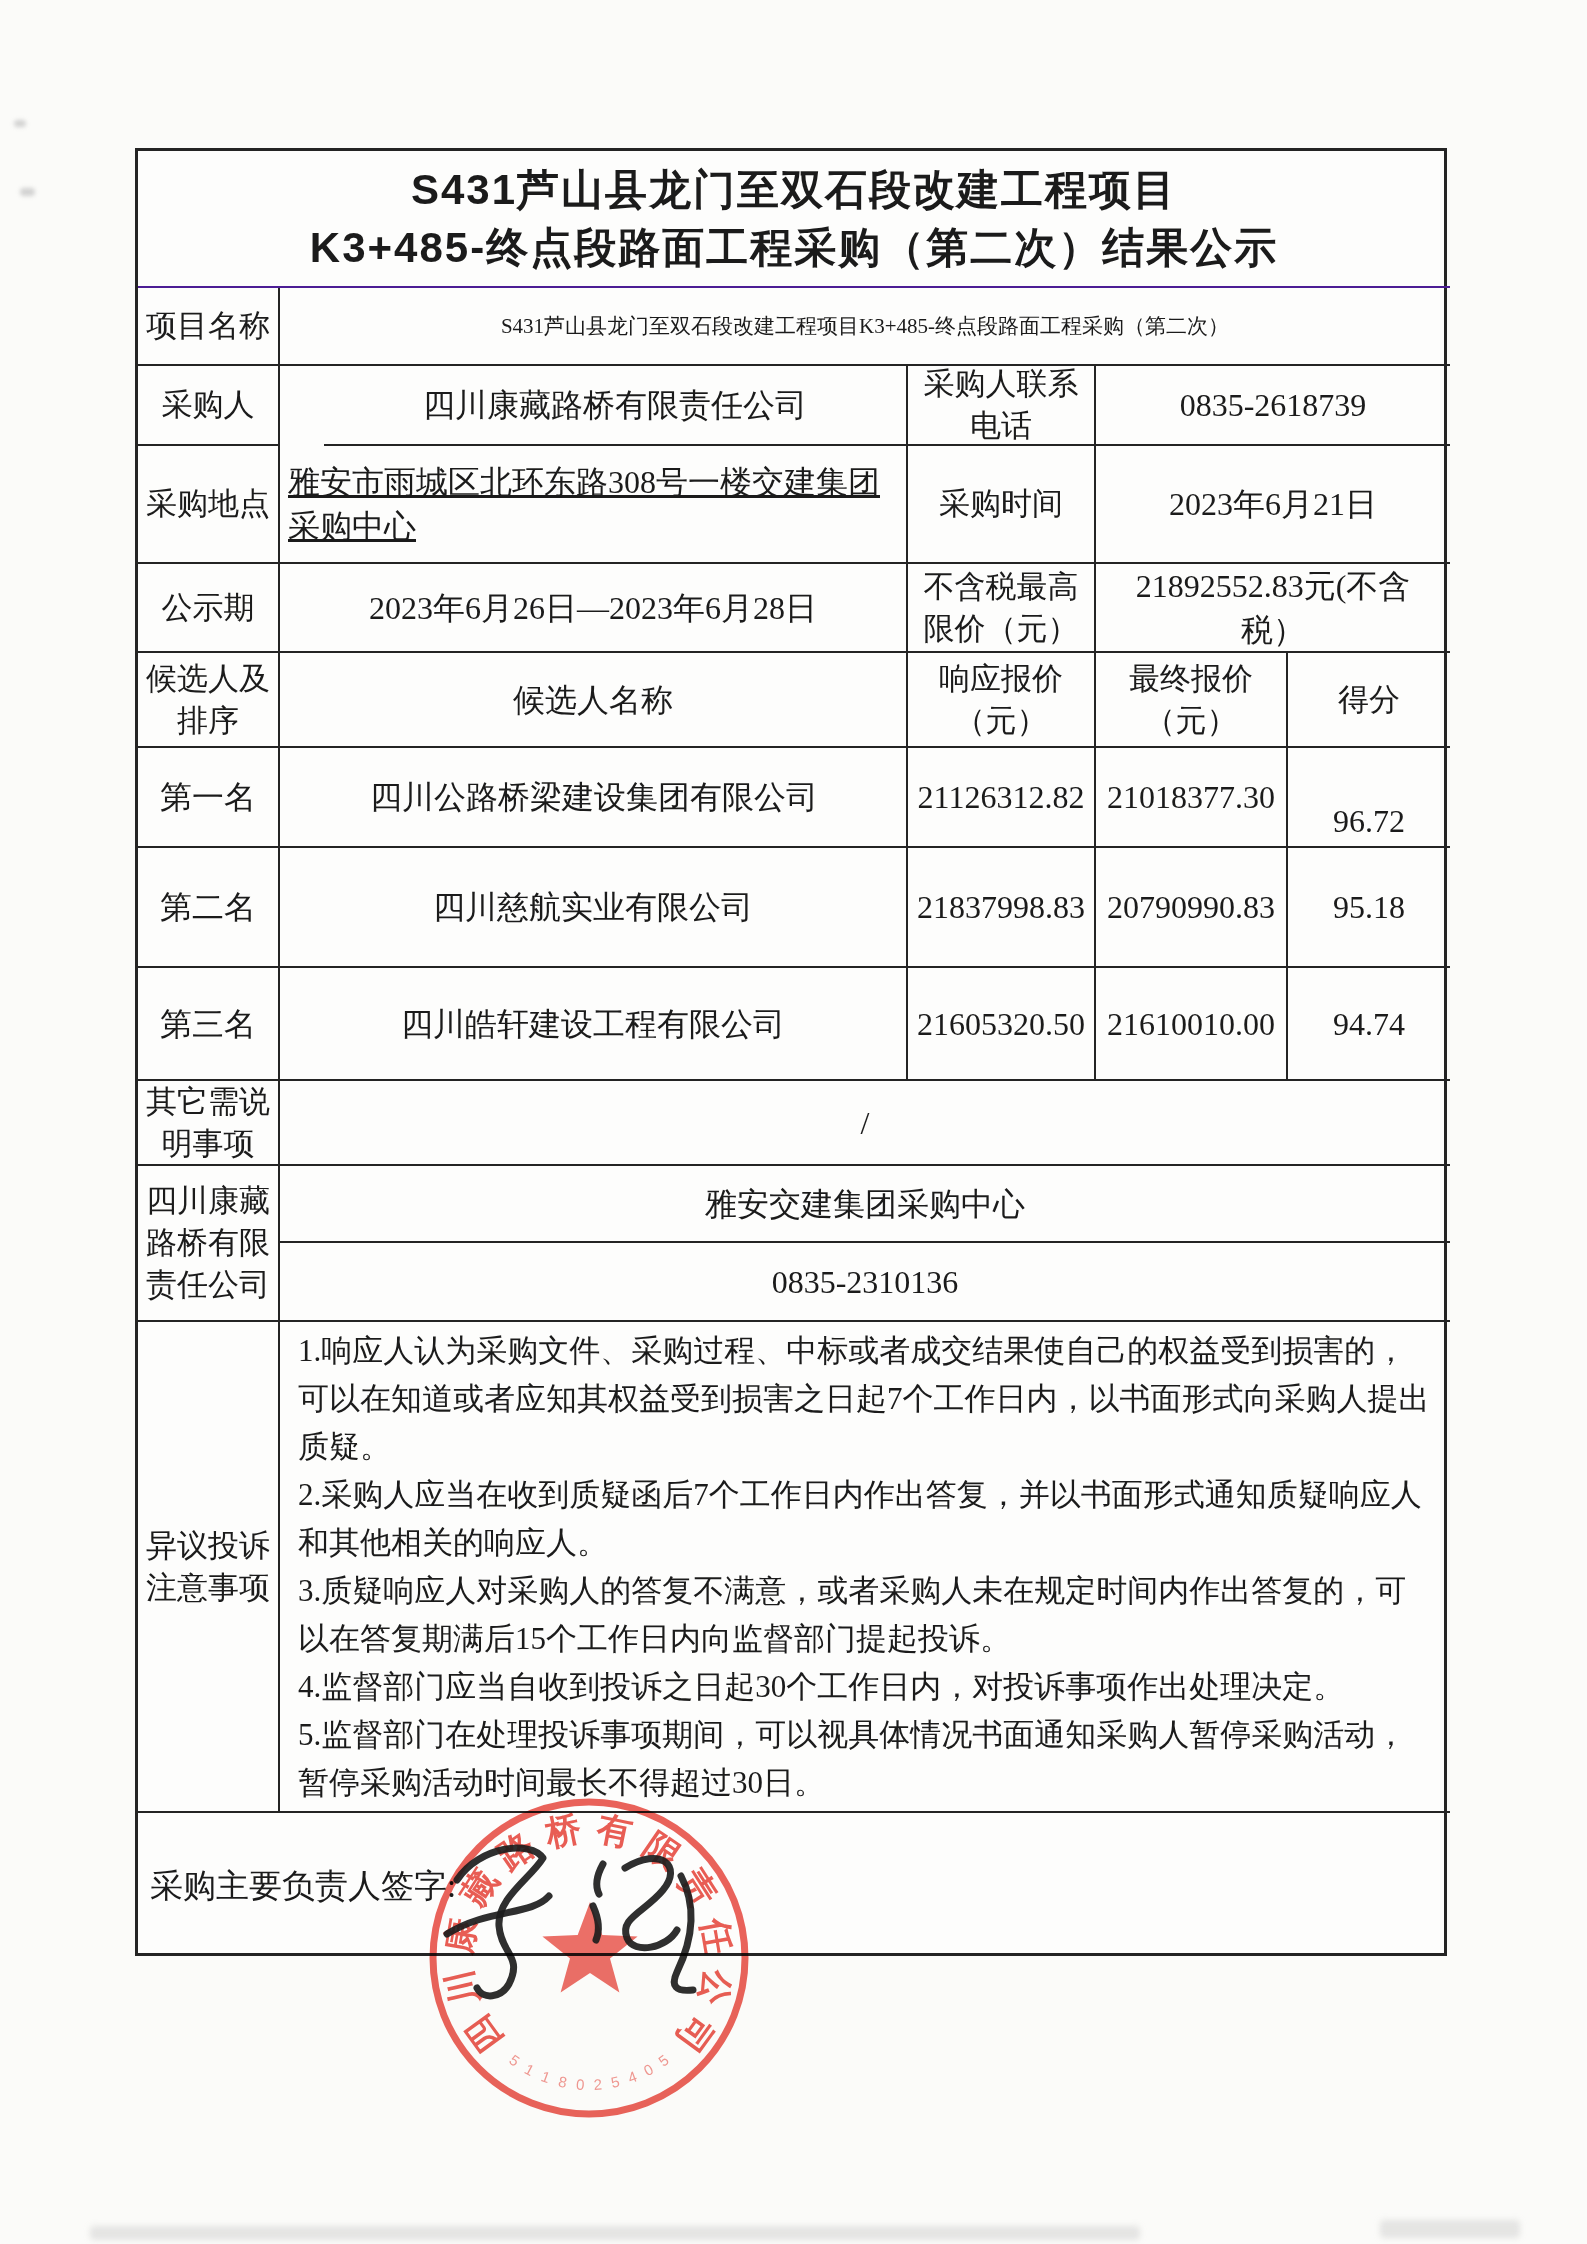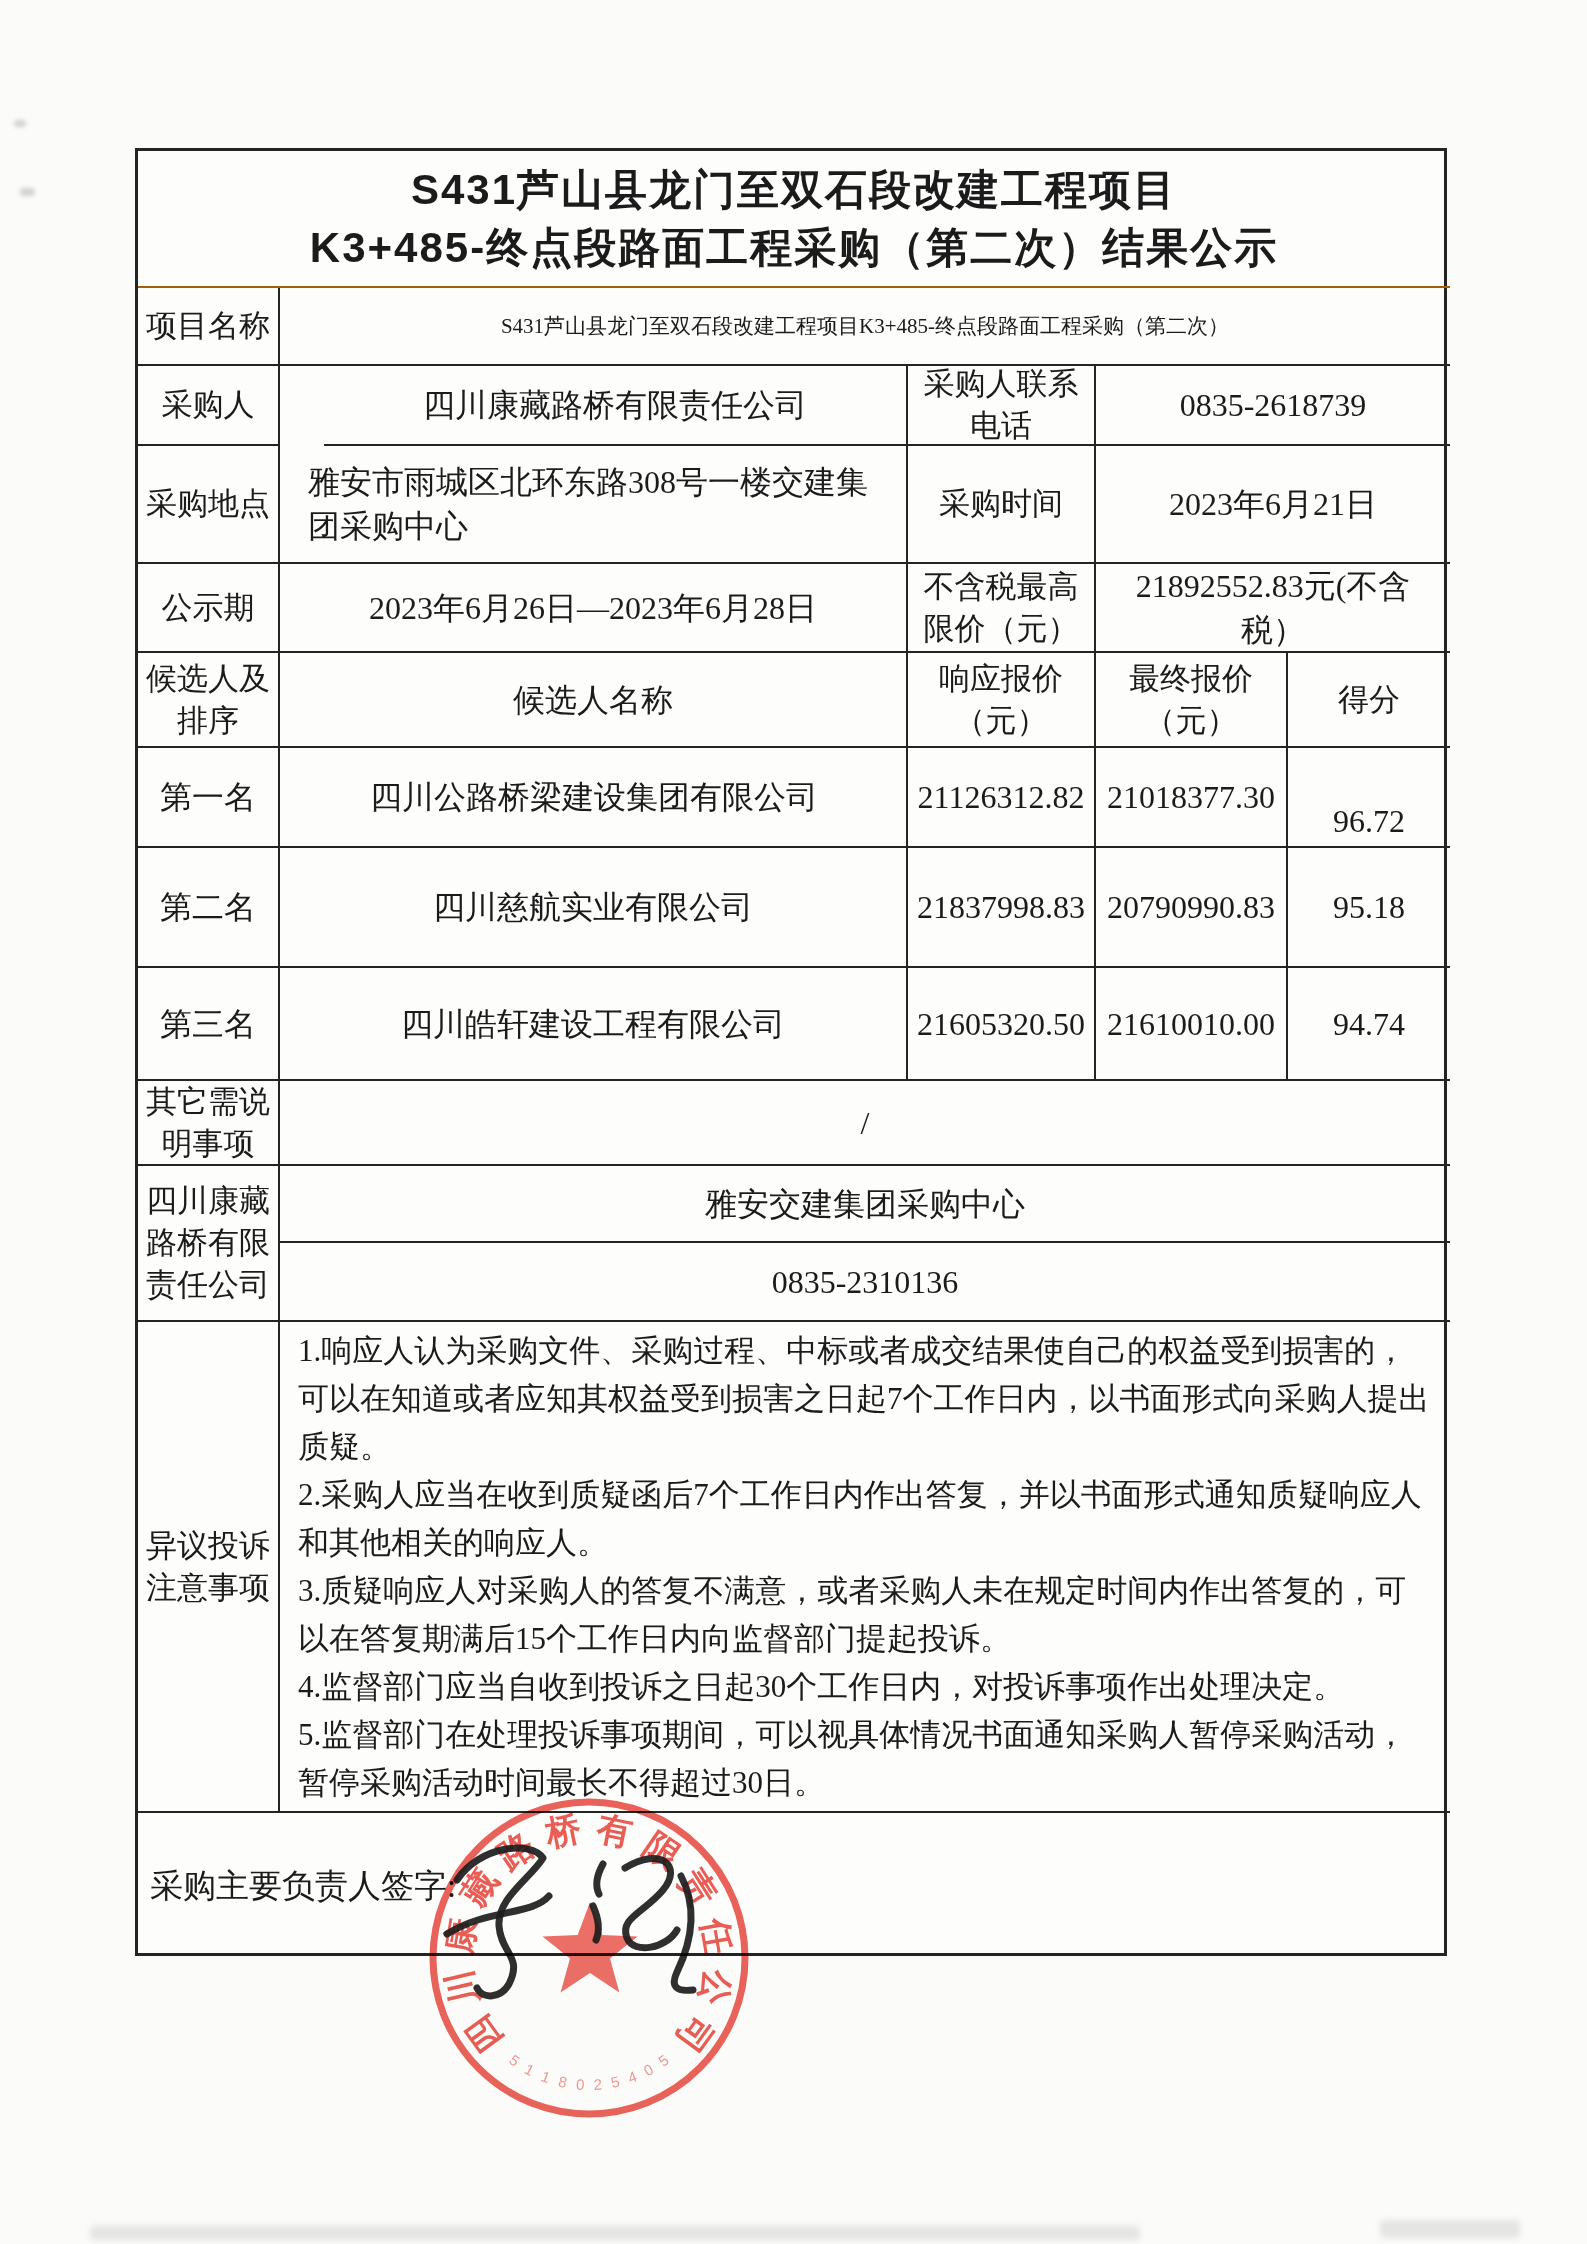--- a/index.html
+++ b/index.html
@@ -70,35 +70,35 @@
 <div class="smudge" style="left:330px;top:172px;width:20px;height:32px;"></div>
 <div class="smudge" style="left:352px;top:200px;width:8px;height:10px;"></div>
 <div class="smudge dark" style="left:142px;top:296px;width:32px;height:38px;"></div>
 <div class="smudge" style="left:14px;top:120px;width:12px;height:7px;"></div>
 <div class="smudge" style="left:20px;top:188px;width:15px;height:8px;"></div>
 <div class="smudge band" style="left:90px;top:2226px;width:1050px;height:14px;"></div>
 <div class="smudge band" style="left:1380px;top:2220px;width:140px;height:18px;"></div>
 
 <div class="doc-table">
 
-  <div class="cell title-cell no-r no-b" style="border-bottom:2px solid #a16207;">
+  <div class="cell title-cell no-r no-b" style="border-bottom:2px solid #4c1d95;">
     <div>S431芦山县龙门至双石段改建工程项目</div>
     <div>K3+485-终点段路面工程采购（第二次）结果公示</div>
   </div>
 
   <div class="cell label" style="grid-column:1;grid-row:2;">项目名称</div>
   <div class="cell no-r value-sm" style="grid-column:2 / 6;grid-row:2;">S431芦山县龙门至双石段改建工程项目K3+485-终点段路面工程采购（第二次）</div>
 
   <div class="cell label" style="grid-column:1;grid-row:3;">采购人</div>
   <div class="cell" style="grid-column:2;grid-row:3;margin-left:44px;">四川康藏路桥有限责任公司</div>
   <div class="cell label" style="grid-column:3;grid-row:3;">采购人联系电话</div>
   <div class="cell no-r num" style="grid-column:4 / 6;grid-row:3;">0835-2618739</div>
 
   <div class="cell label" style="grid-column:1;grid-row:4;">采购地点</div>
-  <div class="cell left" style="grid-column:2;grid-row:4;padding:4px 28px;">雅安市雨城区北环东路308号一楼交建集团采购中心</div>
+  <div class="cell left" style="grid-column:2;grid-row:4;padding:4px 8px;text-decoration:underline;">雅安市雨城区北环东路308号一楼交建集团采购中心</div>
   <div class="cell label" style="grid-column:3;grid-row:4;">采购时间</div>
   <div class="cell no-r" style="grid-column:4 / 6;grid-row:4;">2023年6月21日</div>
 
   <div class="cell label" style="grid-column:1;grid-row:5;">公示期</div>
   <div class="cell" style="grid-column:2;grid-row:5;">2023年6月26日—2023年6月28日</div>
   <div class="cell label" style="grid-column:3;grid-row:5;">不含税最高限价（元）</div>
   <div class="cell no-r num" style="grid-column:4 / 6;grid-row:5;">21892552.83元(不含税）</div>
 
   <div class="cell label" style="grid-column:1;grid-row:6;">候选人及排序</div>
   <div class="cell" style="grid-column:2;grid-row:6;">候选人名称</div>

